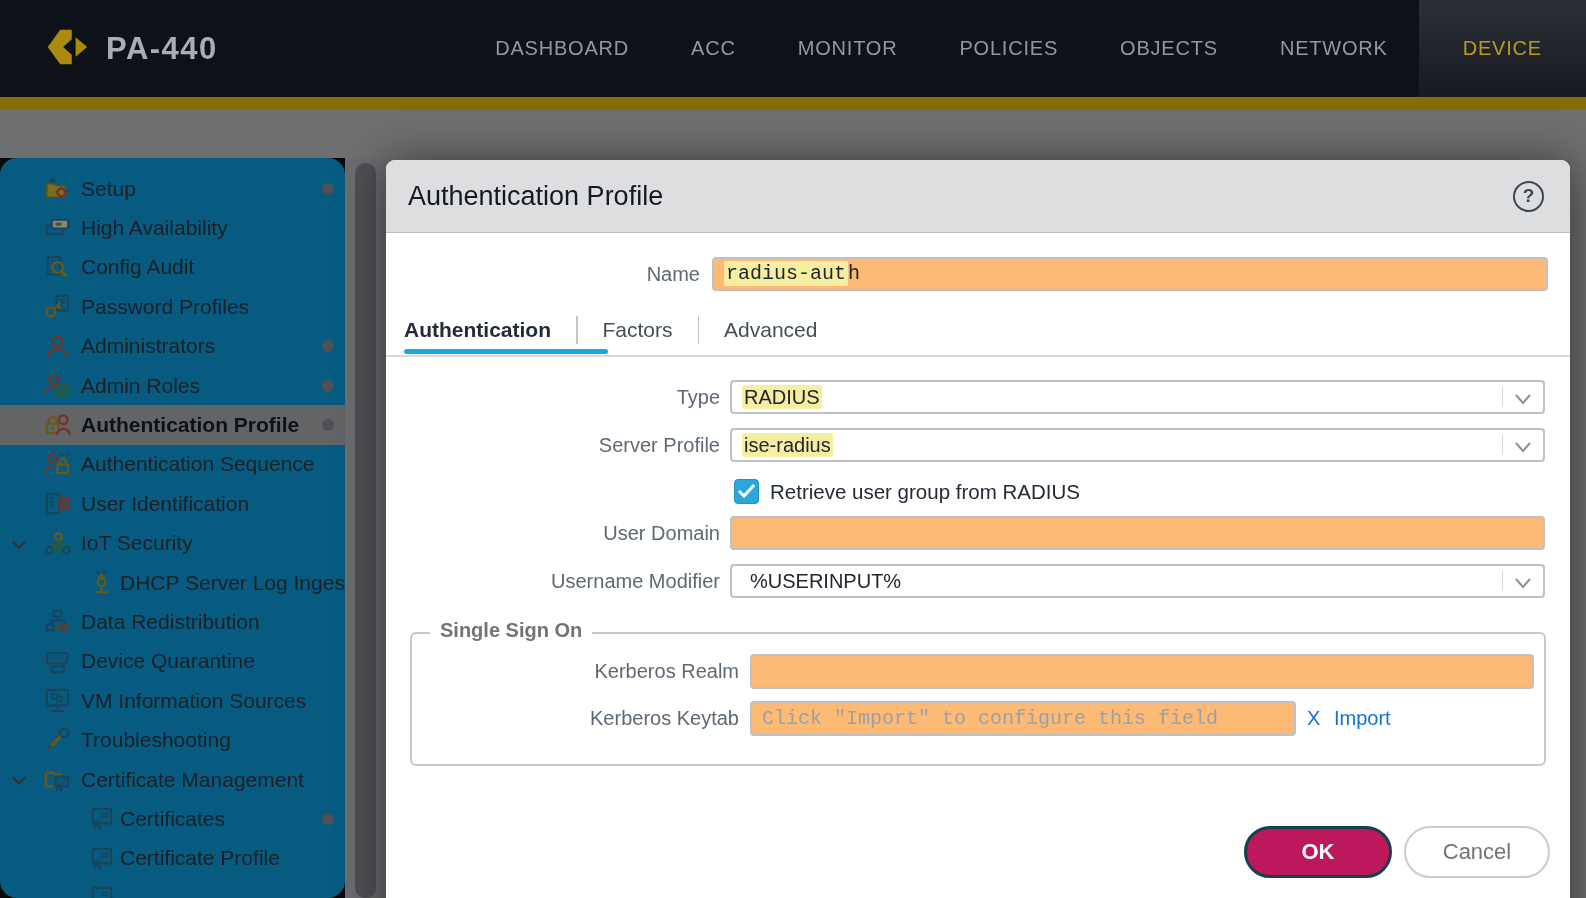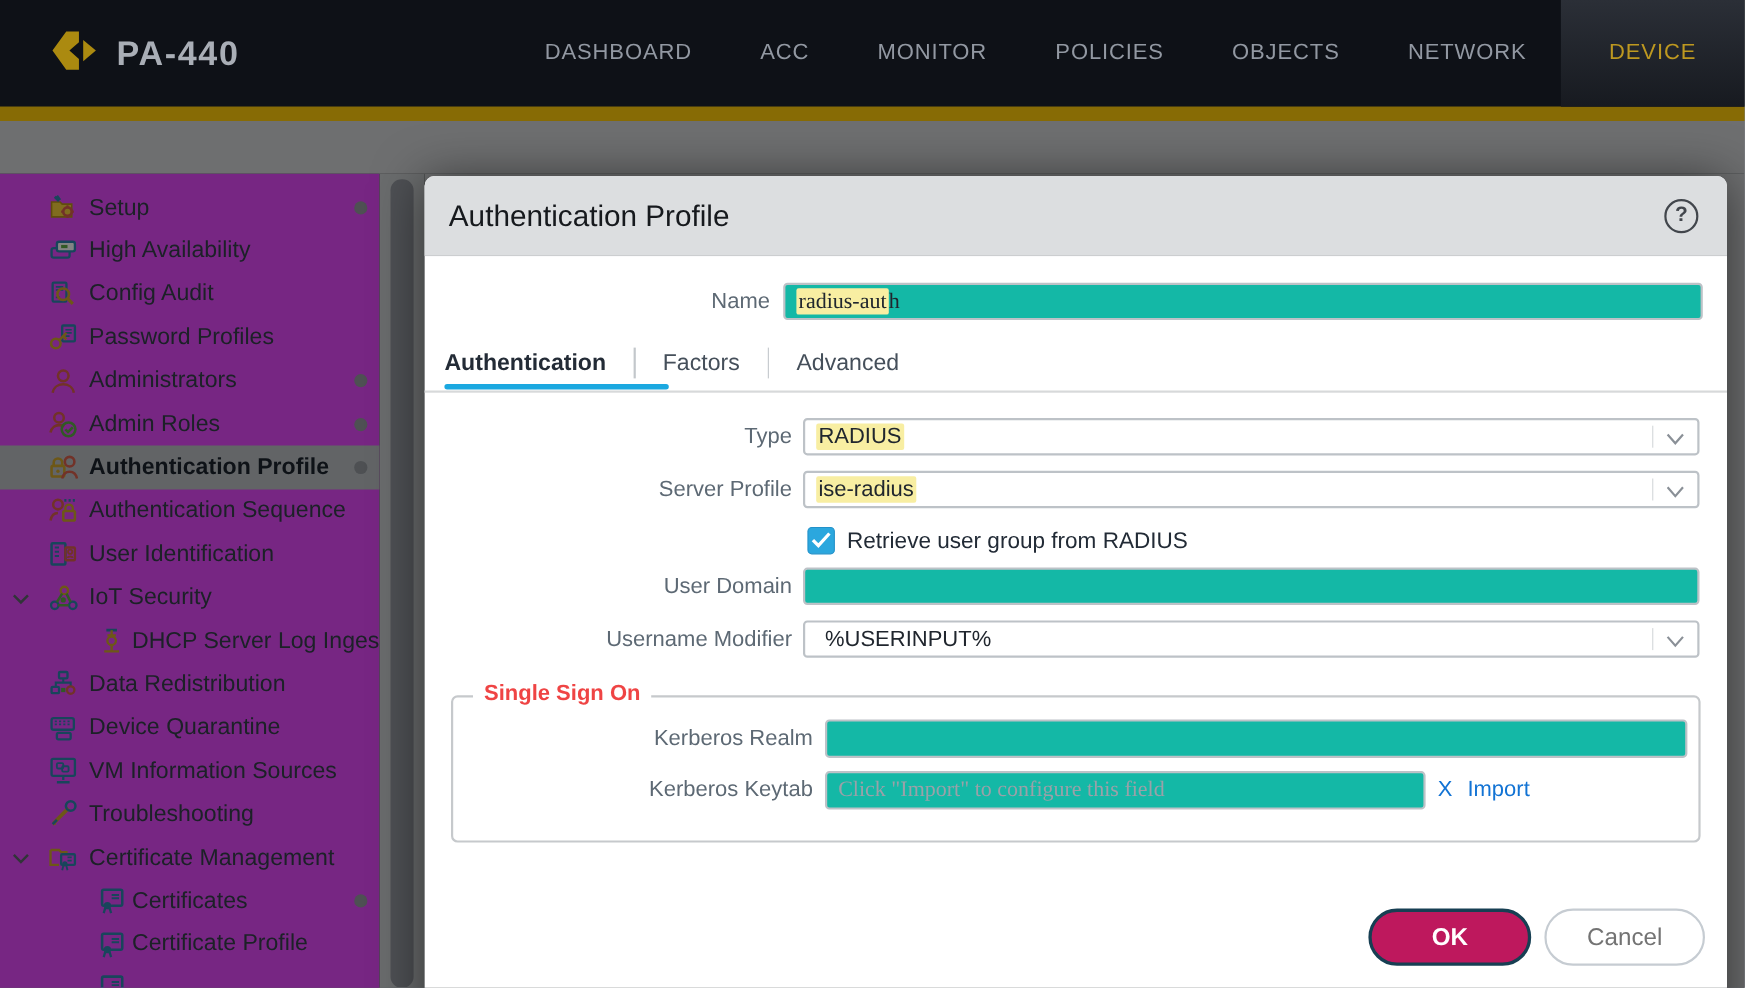--- a/index.html
+++ b/index.html
@@ -12,21 +12,21 @@
   .brand { font-size:31px; font-weight:bold; color:#a9aeb6; letter-spacing:1.5px; }
   .nav-menu { display:flex; margin-left:auto; align-items:stretch; }
   .nav-item { display:flex; align-items:center; padding:0 31px; font-size:20px; letter-spacing:.8px; color:#9298a2; cursor:pointer; }
   .nav-item.active { padding:0 44px; color:#bd9820; background:linear-gradient(180deg,#2b2f37 0%,#171a20 100%); }
 
   .gold-strip { height:13px; background:#f6c40a; }
   .secondary-bar { height:48px; background:#c9cbcd; }
 
   
   .content { display:flex; height:740px; position:relative; }
-  .sidebar { width:345px; background:#d946ef; padding-top:11px; overflow:hidden; position:relative; }
+  .sidebar { width:345px; background:#0ea5e9; padding-top:11px; overflow:hidden; position:relative;border-radius:17px; }
   .srow { height:39.4px; position:relative; cursor:pointer; }
   .srow .sic { position:absolute; left:44px; top:6px; width:27px; height:27px; }
   .srow .sic svg { width:27px; height:27px; }
   .srow .slab { position:absolute; left:81px; top:50%; transform:translateY(-50%); font-size:21px; color:#333c48; white-space:nowrap; }
   .srow.ind .sic { left:88px; }
   .srow.ind .slab { left:120px; }
   .srow.sel { background:#b2b6ba; }
   .srow.sel .slab { font-weight:bold; color:#1a212b; }
   .sdot { position:absolute; left:322px; top:50%; transform:translateY(-50%); width:12px; height:12px; border-radius:50%; background:#8e9298; }
   .schev { position:absolute; left:8px; top:9px; width:22px; height:22px; }
@@ -40,22 +40,22 @@
   
   .modal { position:absolute; left:386px; top:160px; width:1184px; height:780px; background:#fff; z-index:10;
            border-radius:9px 9px 0 0; box-shadow:0 4px 45px rgba(0,0,0,.55); }
   .modal-header { height:73px; background:#dcdee0; border-radius:9px 9px 0 0; border-bottom:1px solid #bcbfc1; position:relative; display:flex; align-items:center; }
   .modal-title { margin-left:22px; font-size:27px; color:#16191d; }
   .help { position:absolute; right:26px; top:21px; width:31px; height:31px; border:2.5px solid #42464c; border-radius:50%;
           font-size:19px; font-weight:bold; color:#42464c; text-align:center; line-height:26px; cursor:pointer; }
 
   .row { position:absolute; left:0; width:100%; height:34px; }
   .flabel { position:absolute; left:0; top:0; height:34px; line-height:34px; text-align:right; font-size:20px; color:#5d6974; white-space:nowrap; }
-  .fake-input, input.real { position:absolute; top:0; height:34px; border:2px solid #bdc2c7; border-radius:4px; background:#14b8a6;
-          font-size:20px; color:#20262e; line-height:30px; padding:0 10px; font-family:Liberation Serif, serif; }
+  .fake-input, input.real { position:absolute; top:0; height:34px; border:2px solid #bdc2c7; border-radius:4px; background:#fdba74;
+          font-size:20px; color:#20262e; line-height:30px; padding:0 10px; font-family:Liberation Mono, monospace; }
   input.real { outline:none; }
   input.real::placeholder { color:#9aa1a8; }
   .hl { background:#f8eea2; padding:1px 2px; border-radius:2px; }
 
   .fake-select { position:absolute; top:0; height:34px; border:2px solid #bdc2c7; border-radius:4px; background:#fff;
           font-size:20px; color:#20262e; line-height:30px; padding:0 10px; cursor:pointer; }
   .sel-div { position:absolute; right:40px; top:5px; bottom:5px; width:1.5px; background:#d4d7da; }
   .chev-dn { position:absolute; right:10px; top:8px; width:20px; height:18px; }
 
   .tabs { position:absolute; left:18px; top:151px; display:flex; align-items:center; height:38px; }
@@ -64,21 +64,21 @@
   .tab.active { font-weight:bold; color:#232b36; }
   .tab-sep { width:1.5px; height:28px; background:#c3c7cb; }
   .tab-underline { position:absolute; left:18px; top:189px; width:204px; height:5px; background:#1ba8e0; border-radius:2.5px; }
   .tabs-hr { position:absolute; left:0; top:195px; width:100%; height:2px; background:#d7d9da; }
 
   .cbox { position:absolute; left:348px; top:0; width:25px; height:25px; border-radius:4px; background:#2ba7de; border:1.5px solid #2391c9; cursor:pointer; }
   .cbox svg { position:absolute; left:2px; top:3px; }
   .cbox-label { position:absolute; left:384px; top:0; line-height:26px; font-size:20.5px; color:#222b36; }
 
   .fieldset { position:absolute; left:24px; top:472px; width:1136px; height:134px; border:2px solid #c6c9cc; border-radius:6px; }
-  .legend { position:absolute; top:-15px; left:18px; background:#fff; padding:0 10px; font-size:20px; font-weight:bold; color:#ef4444; }
+  .legend { position:absolute; top:-15px; left:18px; background:#fff; padding:0 10px; font-size:20px; font-weight:bold; color:#737373; }
   .fs-label { position:absolute; left:0; top:0; height:35px; line-height:35px; text-align:right; font-size:20px; color:#5d6974; white-space:nowrap; }
   .link { color:#1273d4; font-size:20px; cursor:pointer; }
 
   .btn { position:absolute; top:666px; height:52px; border-radius:26px; font-size:22px; font-family:"Liberation Sans",sans-serif; cursor:pointer; }
   .btn-ok { left:858px; width:148px; background:#be185d; border:3.5px solid #173f53; color:#fff; font-weight:bold; }
   .btn-cancel { left:1018px; width:146px; background:#fff; border:2px solid #c6ccd2; color:#737373; }
 </style>
 </head>
 <body>
 

